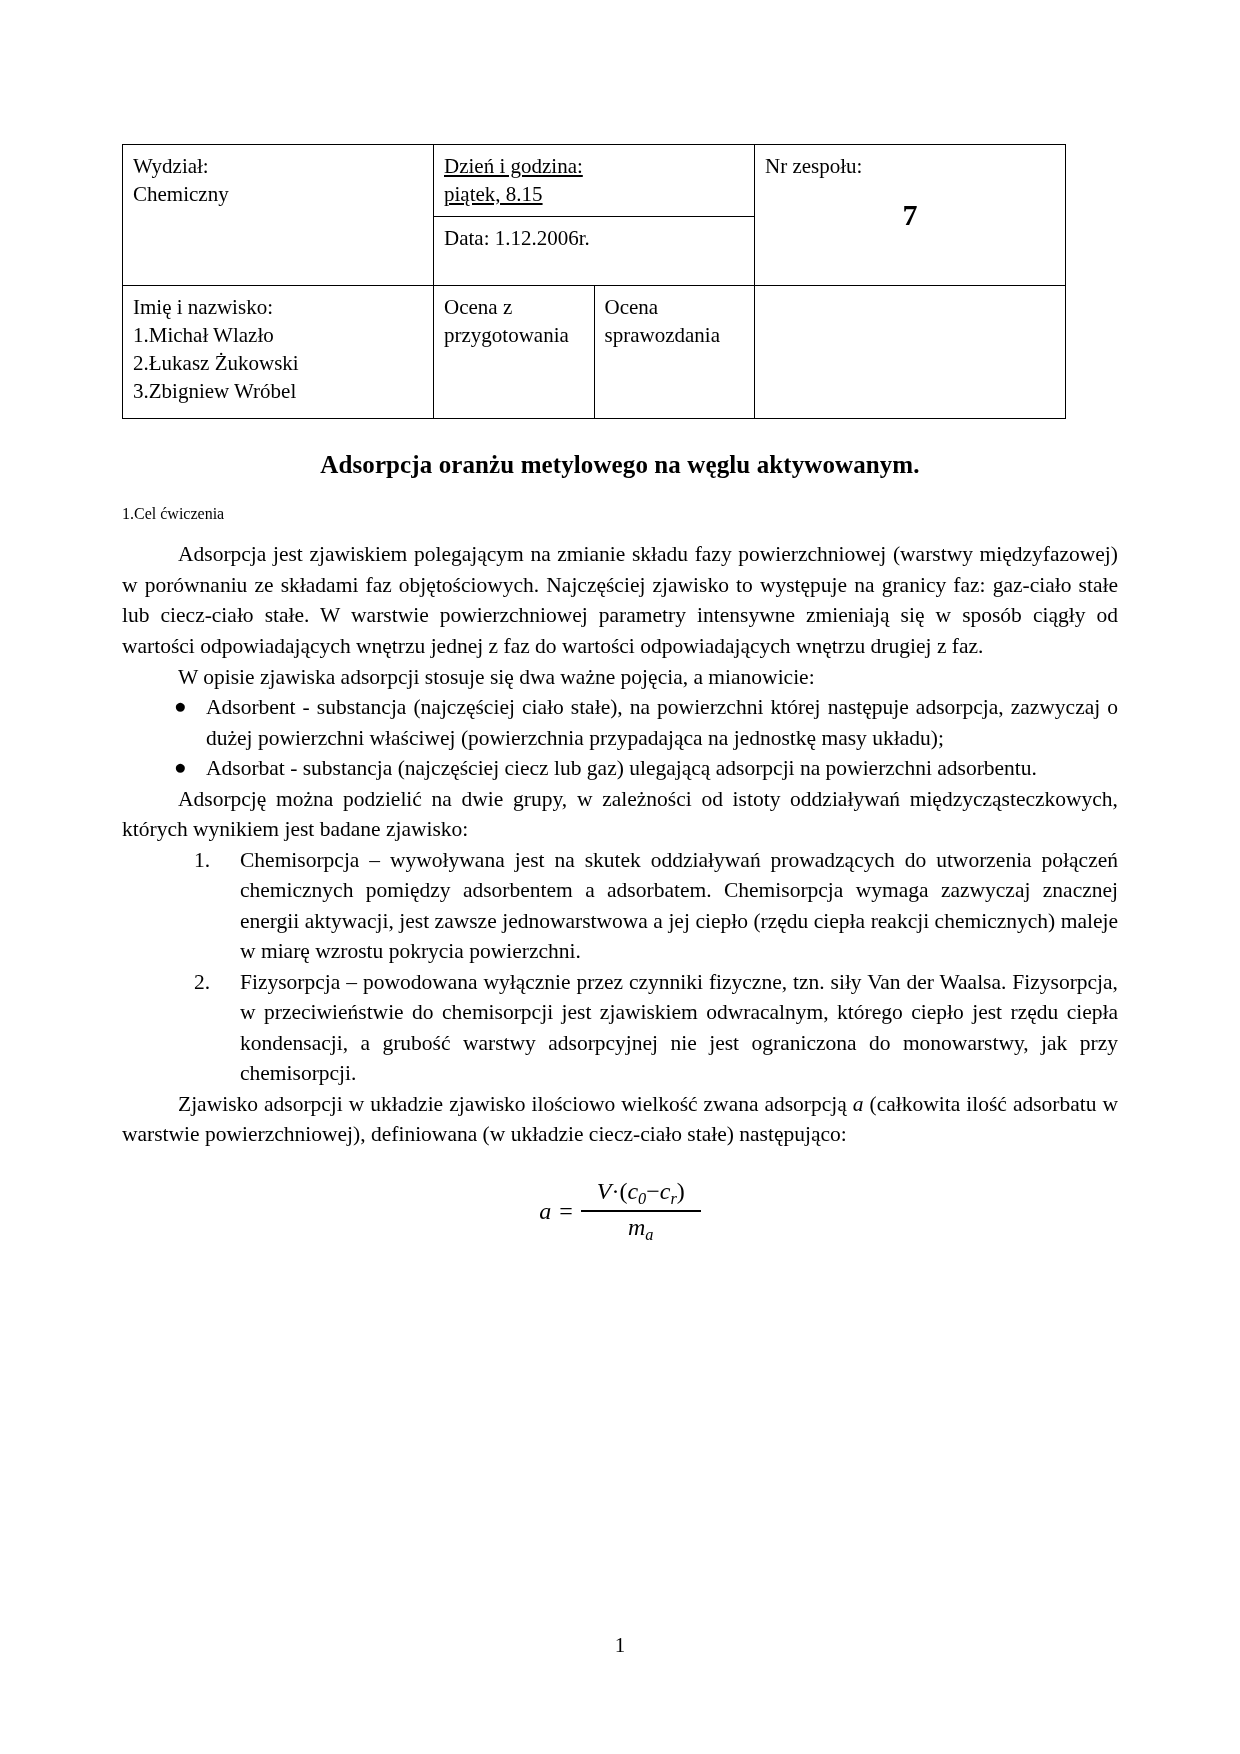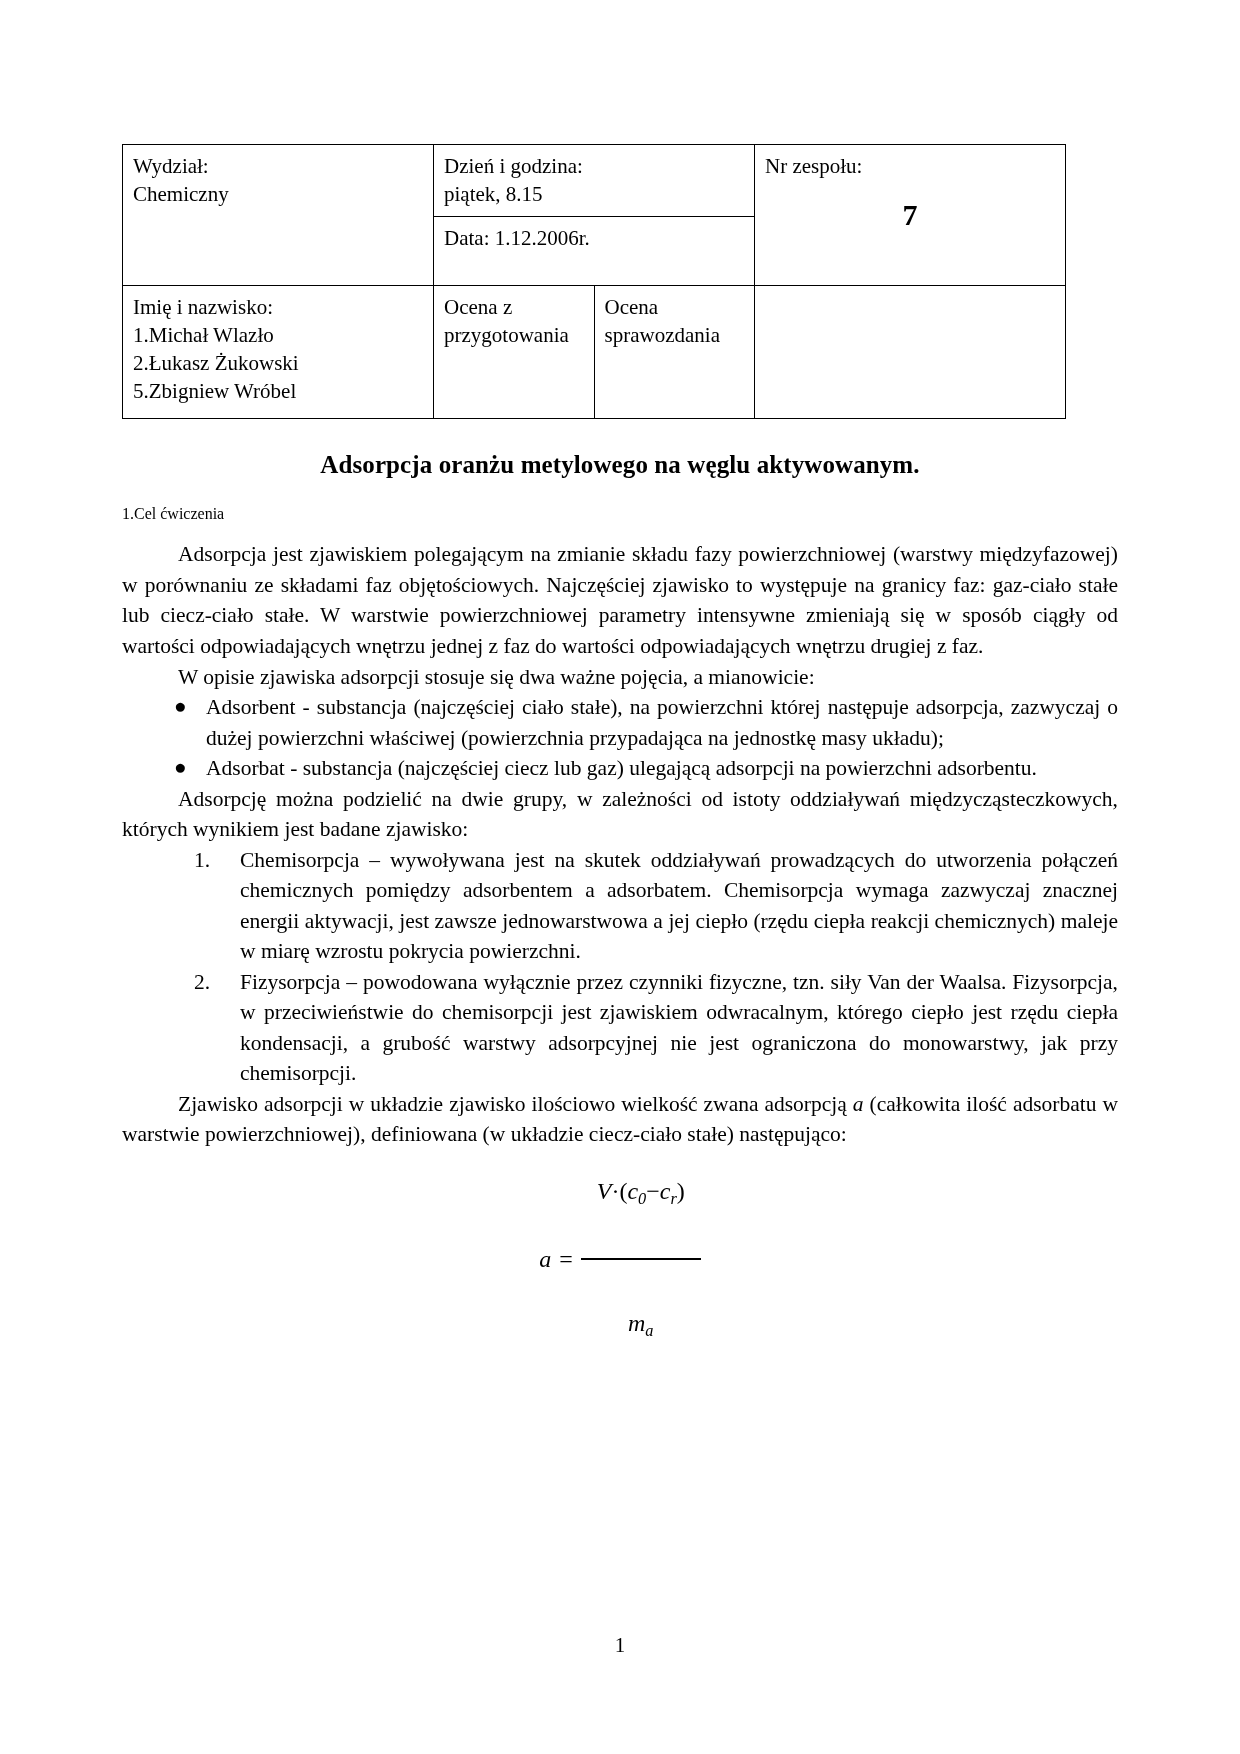--- a/index.html
+++ b/index.html
@@ -33,21 +33,21 @@
     margin: 0 0 0 0;
   }
   table.header-table td {
     border: 1.5px solid #000;
     vertical-align: top;
     padding: 8px 10px 8px 10px;
     font-size: 21px;
     line-height: 1.32;
   }
   td.c-wydzial { width: 290px; vertical-align: middle; }
-  td.c-dzien { width: 300px; }
+  td.c-dzien { width: 300px; text-decoration: underline; }
   td.c-data { width: 300px; height: 52px; }
   td.c-nr { width: 290px; text-align: center; vertical-align: top; }
   td.c-ocena1 { width: 155px; }
   td.c-ocena2 { width: 145px; }
   td.c-blank { width: 290px; }
   .nr-label {
     display: block;
     text-align: left;
     font-size: 21px;
     margin-bottom: 10px;
@@ -138,21 +138,20 @@
     font-size: 24px;
     font-style: italic;
   }
   .formula .lhs { margin-right: 8px; }
   .formula .eq { margin-right: 8px; font-style: normal; }
   .frac {
     display: inline-flex;
     flex-direction: column;
     align-items: center;
     vertical-align: middle;
-    gap: 48px;
   }
   .frac .numer {
     padding: 0 6px 2px 6px;
     white-space: nowrap;
   }
   .frac .bar {
     width: 100%;
     min-width: 120px;
     height: 1.5px;
     background: #000;
@@ -200,21 +199,21 @@
         </td>
       </tr>
       <tr>
         <td class="c-data" colspan="2">Data: 1.12.2006r.</td>
       </tr>
       <tr>
         <td class="c-wydzial names-cell">
           <span class="name-line">Imię i nazwisko:</span>
           <span class="name-line">1.Michał Wlazło</span>
           <span class="name-line">2.Łukasz Żukowski</span>
-          <span class="name-line">5.Zbigniew Wróbel</span>
+          <span class="name-line">3.Zbigniew Wróbel</span>
         </td>
         <td class="c-ocena1">Ocena z przygotowania</td>
         <td class="c-ocena2">Ocena sprawozdania</td>
         <td class="c-blank"></td>
       </tr>
     </tbody>
   </table>
 
   <h1 class="doc-title">Adsorpcja oranżu metylowego na węglu aktywowanym.</h1>
 

